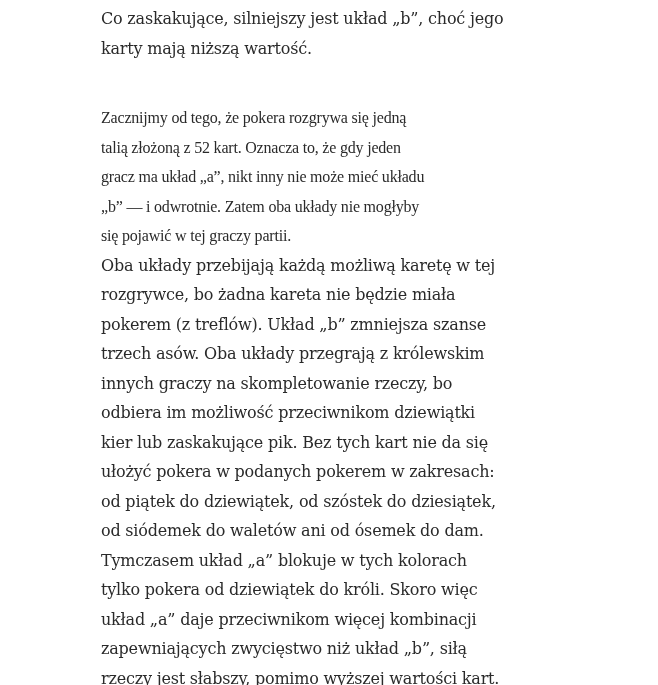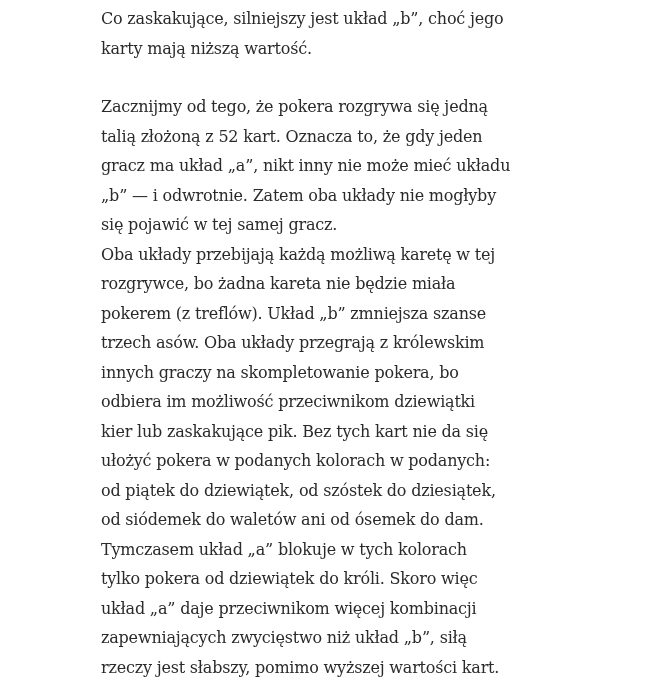--- a/index.html
+++ b/index.html
@@ -21,51 +21,52 @@
       font-family: "DejaVu Serif", serif;
       font-size: 16px;
       line-height: 29.5px;
       color: #2a2a2a;
       letter-spacing: -0.2px;
     }
     .para {
       margin: 0;
     }
     .para.gap {
-      margin-top: 29px;
+      margin-top: 40px;
+      font-family: Liberation Serif, serif;
     }
     .line {
       display: block;
       white-space: nowrap;
     }
   </style>
 </head>
 <body>
 
 <div class="article">
   <p class="para">
     <span class="line">Co zaskakujące, silniejszy jest układ „b”, choć jego</span>
     <span class="line">karty mają niższą wartość.</span>
   </p>
   <p class="para gap">
     <span class="line">Zacznijmy od tego, że pokera rozgrywa się jedną</span>
     <span class="line">talią złożoną z 52 kart. Oznacza to, że gdy jeden</span>
     <span class="line">gracz ma układ „a”, nikt inny nie może mieć układu</span>
     <span class="line">„b” — i odwrotnie. Zatem oba układy nie mogłyby</span>
-    <span class="line">się pojawić w tej samej gracz.</span>
+    <span class="line">się pojawić w tej graczy partii.</span>
   </p>
   <p class="para">
     <span class="line">Oba układy przebijają każdą możliwą karetę w tej</span>
     <span class="line">rozgrywce, bo żadna kareta nie będzie miała</span>
     <span class="line">pokerem (z treflów). Układ „b” zmniejsza szanse</span>
     <span class="line">trzech asów. Oba układy przegrają z królewskim</span>
-    <span class="line">innych graczy na skompletowanie pokera, bo</span>
+    <span class="line">innych graczy na skompletowanie rzeczy, bo</span>
     <span class="line">odbiera im możliwość przeciwnikom dziewiątki</span>
     <span class="line">kier lub zaskakujące pik. Bez tych kart nie da się</span>
-    <span class="line">ułożyć pokera w podanych kolorach w podanych:</span>
+    <span class="line">ułożyć pokera w podanych pokerem w zakresach:</span>
     <span class="line">od piątek do dziewiątek, od szóstek do dziesiątek,</span>
     <span class="line">od siódemek do waletów ani od ósemek do dam.</span>
     <span class="line">Tymczasem układ „a” blokuje w tych kolorach</span>
     <span class="line">tylko pokera od dziewiątek do króli. Skoro więc</span>
     <span class="line">układ „a” daje przeciwnikom więcej kombinacji</span>
     <span class="line">zapewniających zwycięstwo niż układ „b”, siłą</span>
     <span class="line">rzeczy jest słabszy, pomimo wyższej wartości kart.</span>
   </p>
 </div>
 

